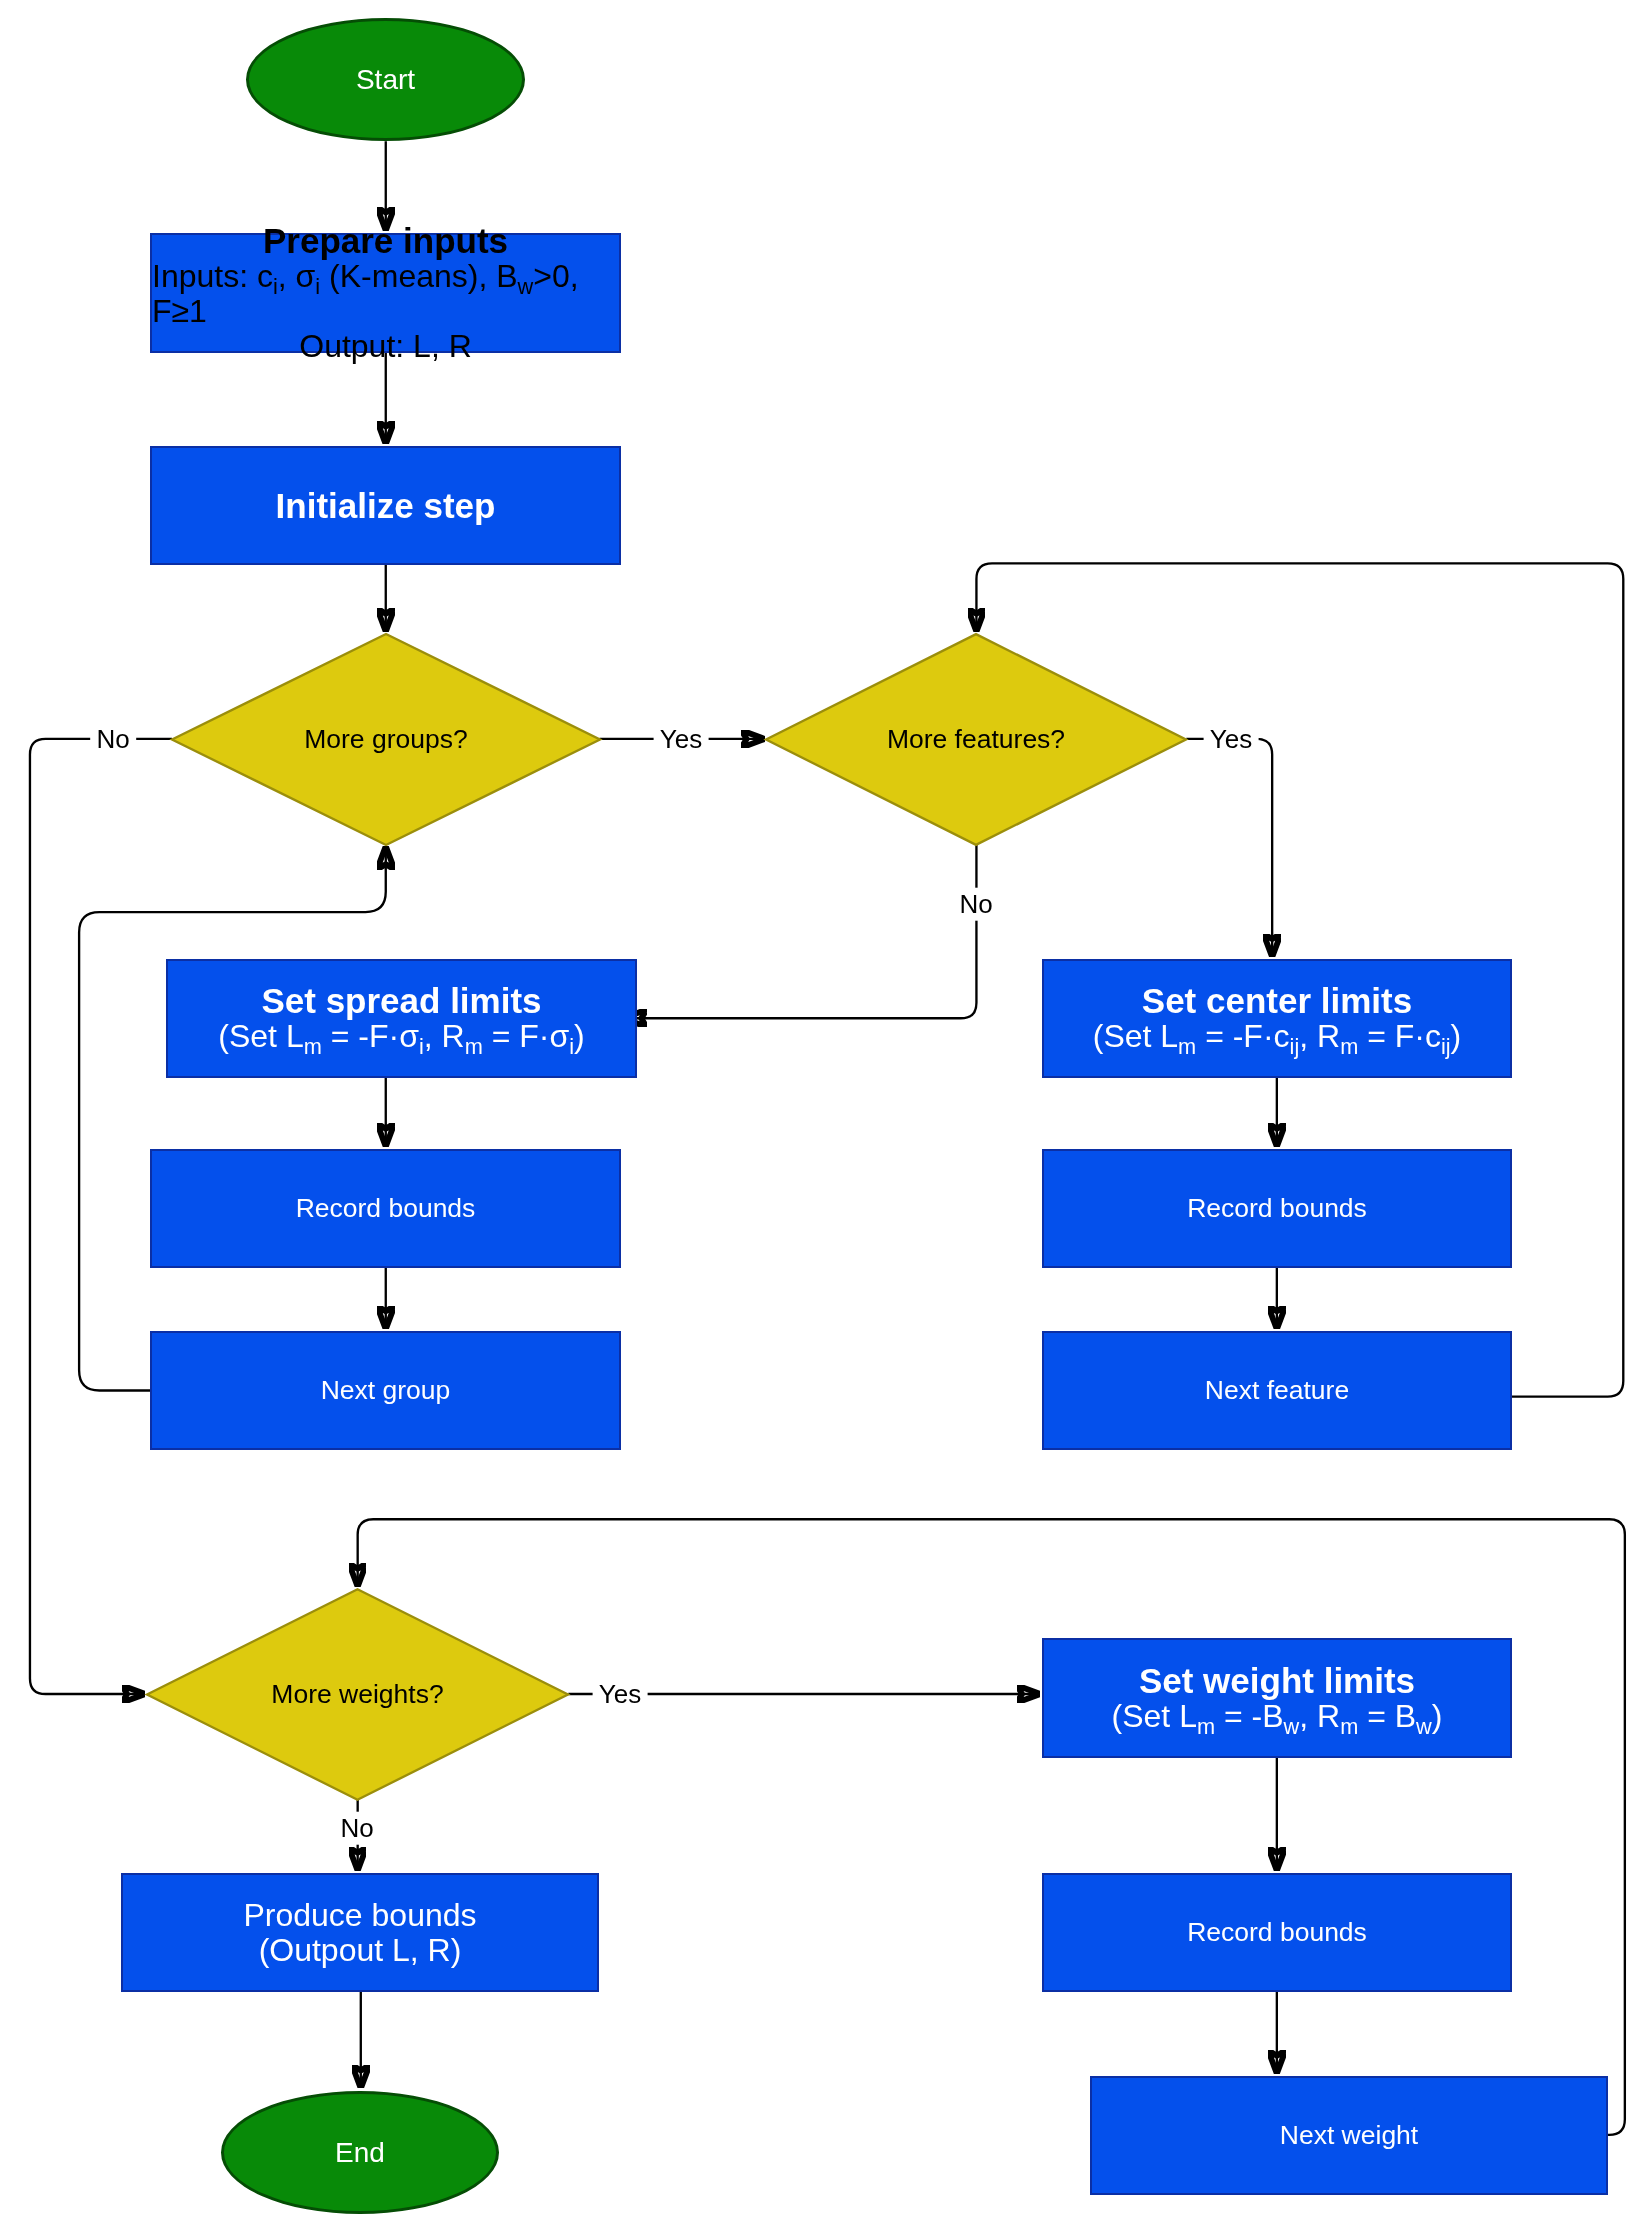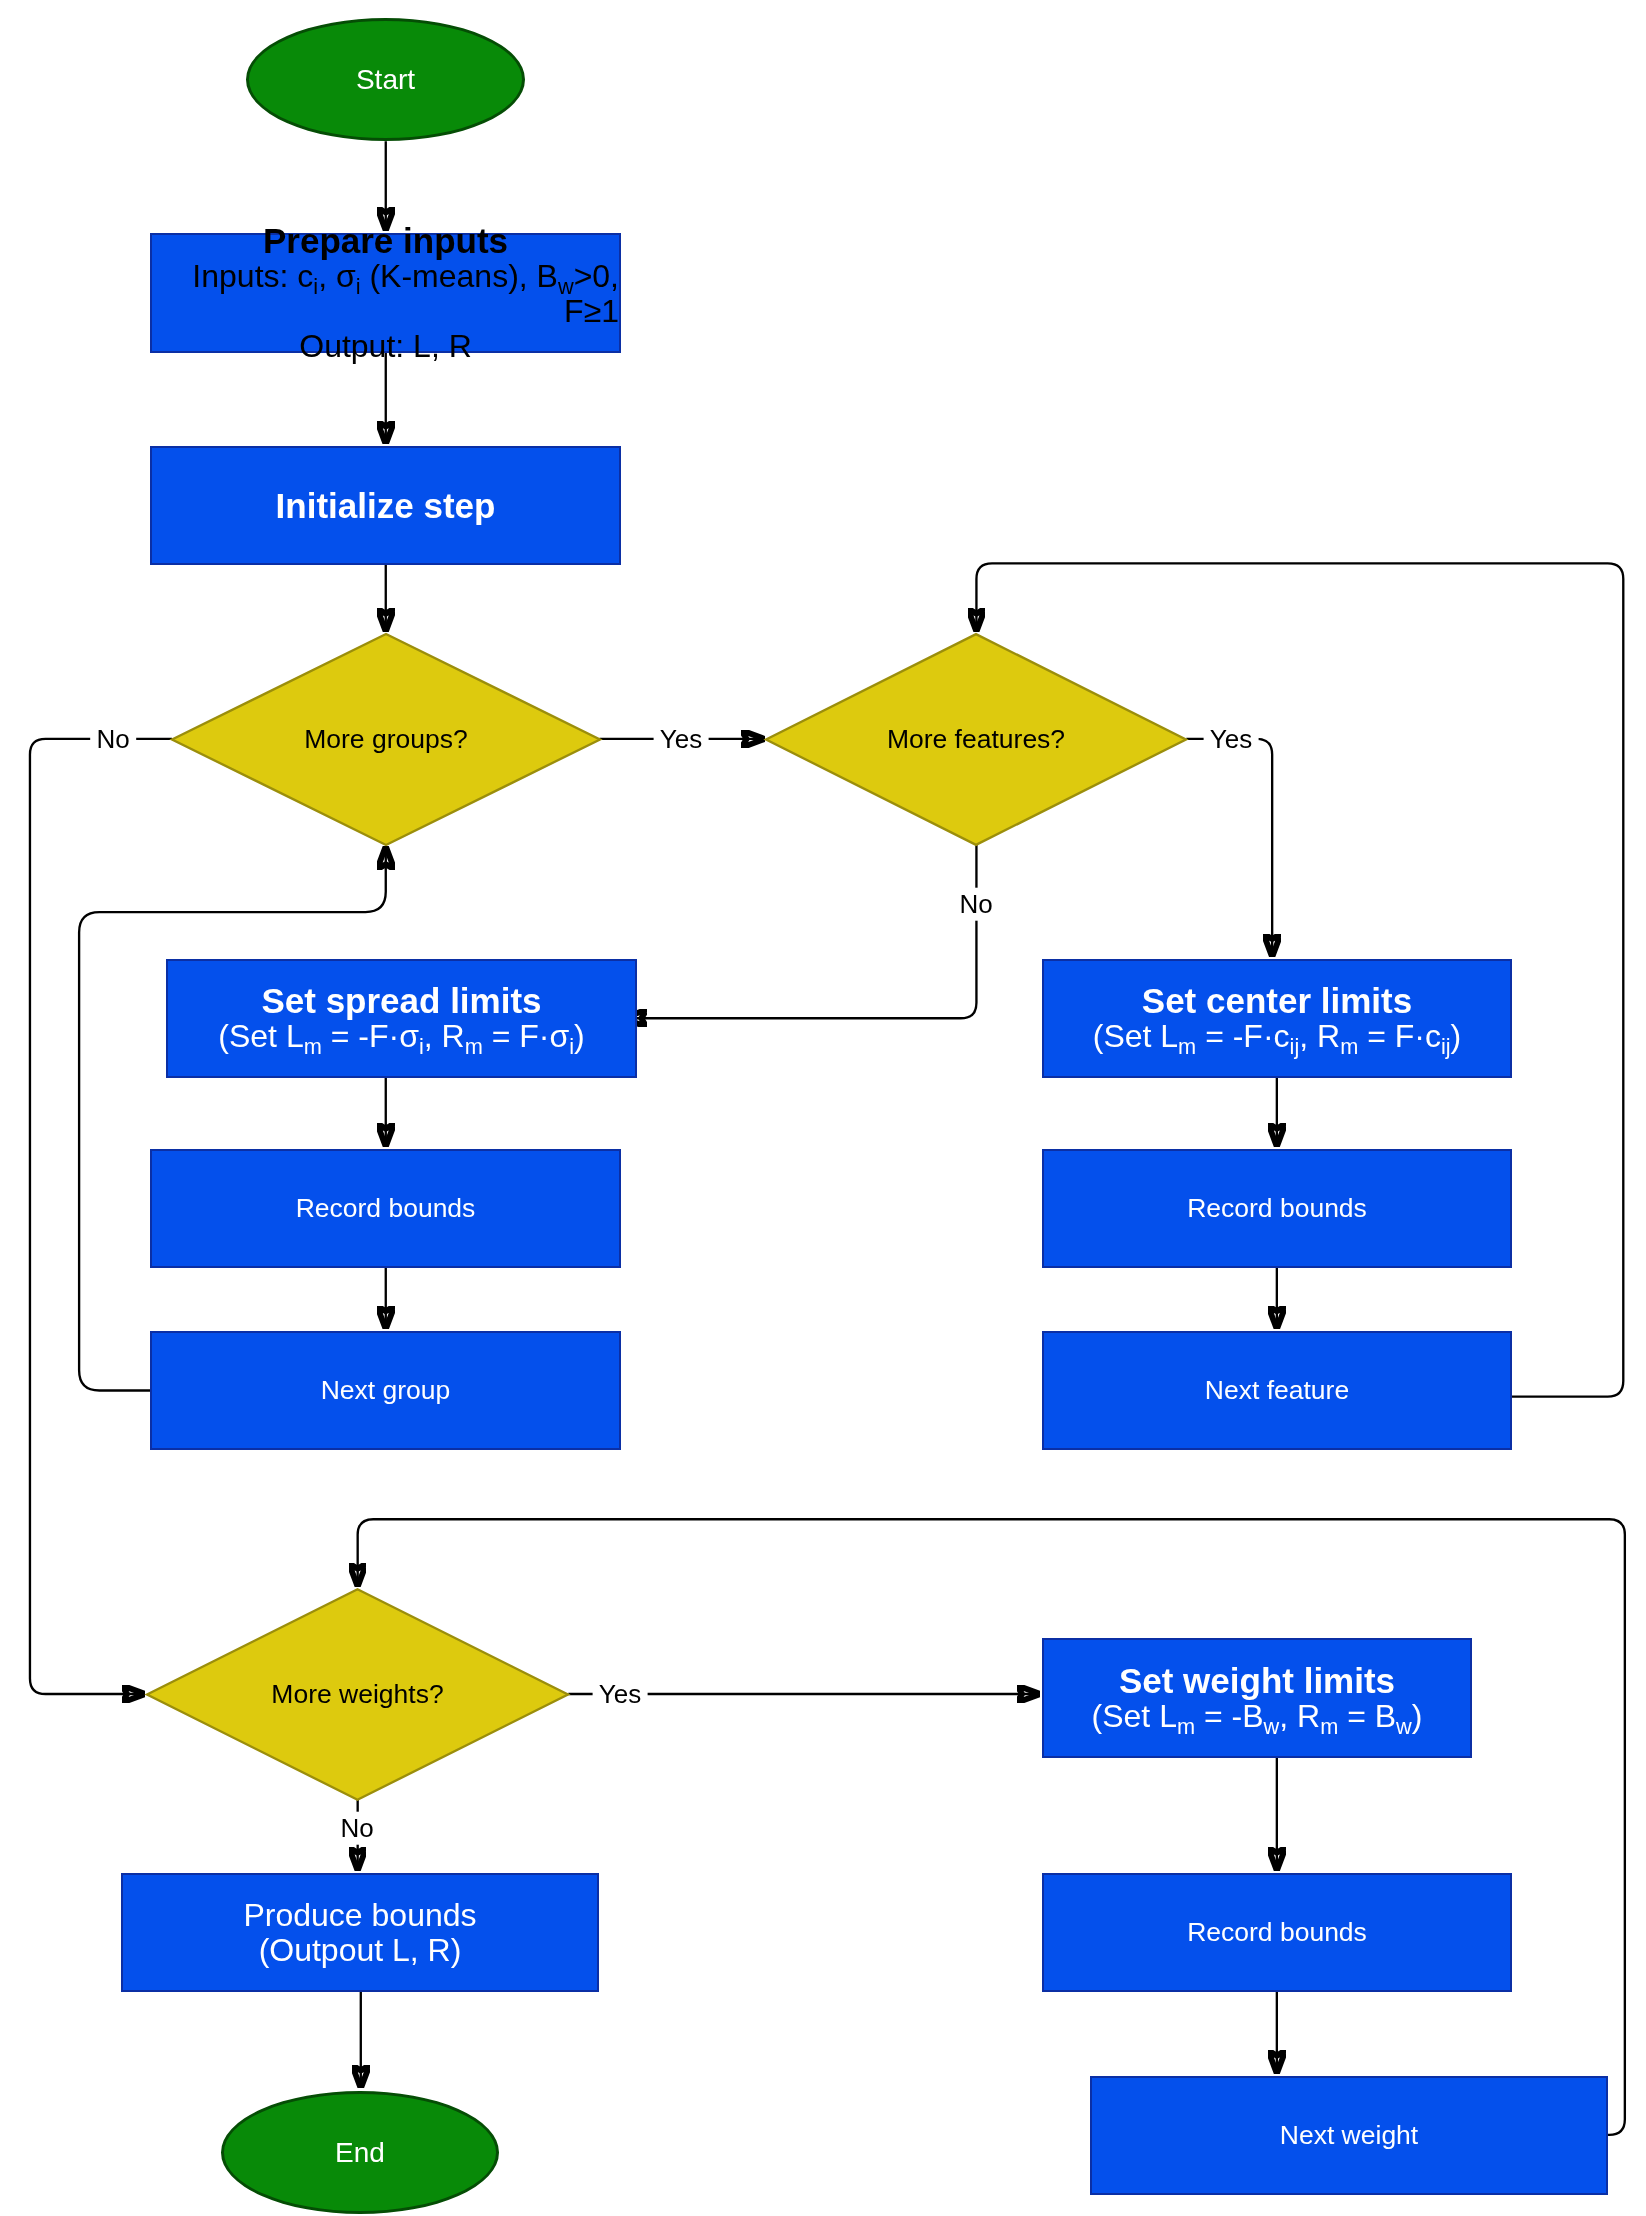--- a/index.html
+++ b/index.html
@@ -5,21 +5,21 @@
   html,body{margin:0;padding:0;}
   body{
     width:1647px;height:2216px;
     background:#ffffff;
     position:relative;
     font-family:"Liberation Sans", sans-serif;
     overflow:hidden;
   }
   #edges{position:absolute;left:0;top:0;width:1647px;height:2216px;overflow:visible;}
   #edges path{fill:none;stroke:var(--line);stroke-width:3;stroke-linecap:butt;stroke-linejoin:round;}
-  .node{position:absolute;display:flex;flex-direction:column;align-items:center;justify-content:center;text-align:right;box-sizing:border-box;}
+  .node{position:absolute;display:flex;flex-direction:column;align-items:center;justify-content:center;text-align:left;box-sizing:border-box;}
   .process{
     background:var(--process-fill);
     border:2.3px solid var(--process-stroke);
     color:var(--text-light);
     font-size:26.5px;
   }
   .process .title{font-weight:bold;font-size:35px;line-height:36px;}
   .process .line{font-size:32px;line-height:35px;}
   .dark-text{color:var(--text-dark);}
   .terminal{
@@ -106,21 +106,21 @@
   <div class="title">Set center limits</div>
   <div class="line"><span>(Set L</span><sub>m</sub><span> = -F·c</span><sub>ij</sub><span>, R</span><sub>m</sub><span> = F·c</span><sub>ij</sub><span>)</span></div>
 </div>
 <div class="node process" style="left:1042px;top:1149px;width:470px;height:119px;">
   <span>Record bounds</span>
 </div>
 <div class="node process" style="left:1042px;top:1331px;width:470px;height:119px;">
   <span>Next feature</span>
 </div>
 
-<div class="node process" style="left:1042px;top:1638px;width:430px;height:120px;">
+<div class="node process" style="left:1042px;top:1638px;width:470px;height:120px;">
   <div class="title">Set weight limits</div>
   <div class="line"><span>(Set L</span><sub>m</sub><span> = -B</span><sub>w</sub><span>, R</span><sub>m</sub><span> = B</span><sub>w</sub><span>)</span></div>
 </div>
 <div class="node process" style="left:1042px;top:1873px;width:470px;height:119px;">
   <span>Record bounds</span>
 </div>
 <div class="node process" style="left:1090px;top:2076px;width:518px;height:119px;">
   <span>Next weight</span>
 </div>
 

